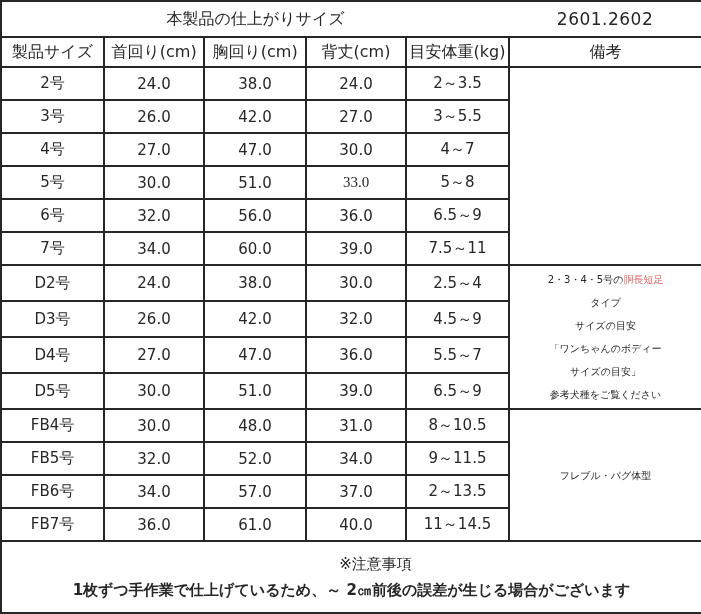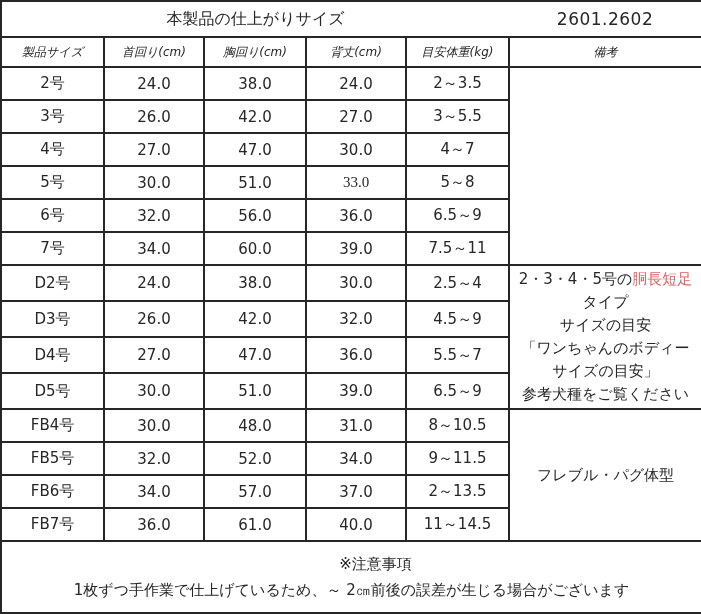--- a/index.html
+++ b/index.html
@@ -13,30 +13,30 @@
     color:var(--text,#262626);
   }
   td,th{
     border:2px solid var(--border,#262626);
     text-align:center;vertical-align:middle;
     font-weight:normal;padding:0;overflow:hidden;
   }
   .title-row td{height:34px;font-size:16px;}
   td.title-cell{border-right:hidden;}
   td.code-cell{border-left:hidden;font-size:17px;letter-spacing:0.5px;}
-  .header-row th{height:28px;font-size:12px;font-style:italic;}
+  .header-row th{height:28px;font-size:16px;}
   tbody td{height:31px;font-size:15px;}
   
   tbody td.serif-num{font-family:"Liberation Serif","DejaVu Serif",serif;}
-  td.remark-cell{font-size:15px;line-height:23px;padding:2px 3px;}
+  td.remark-cell{font-size:10px;line-height:23px;padding:2px 3px;}
   .remark-line{display:block;}
   .highlight{color:var(--highlight,#dd5f5f);}
   tfoot td{height:70px;font-size:15px;line-height:26px;}
   .note-heading{display:block;padding-left:48px;}
-  .note-text{display:block;}
+  .note-text{display:block;font-weight:bold;}
 </style>
 </head>
 <body>
 
 <div class="page">
   <table>
     <colgroup>
       <col style="width:103px">
       <col style="width:100px">
       <col style="width:102px">

